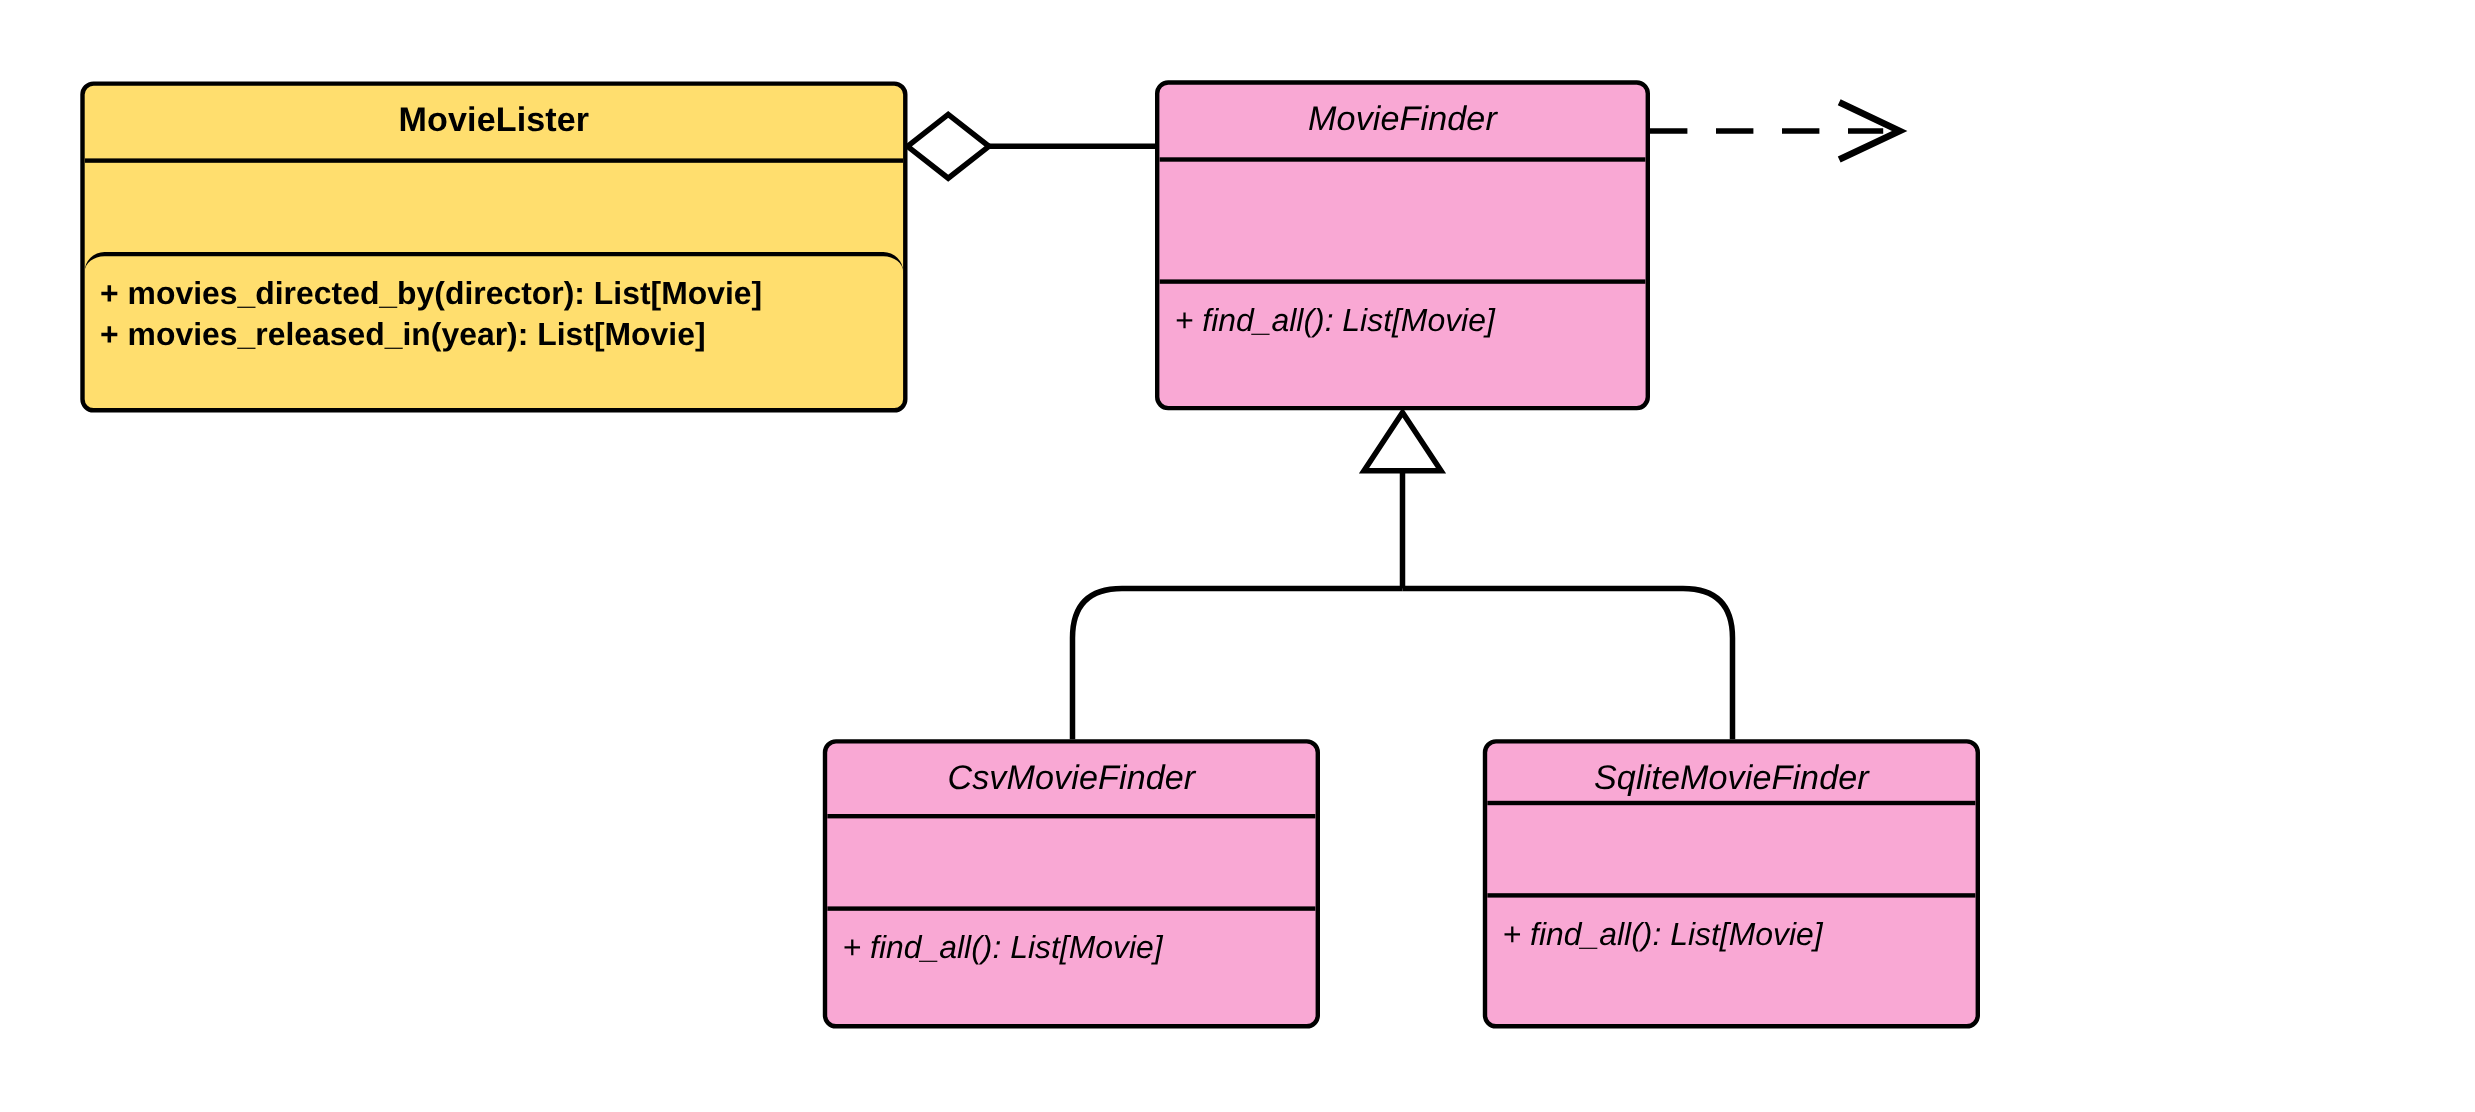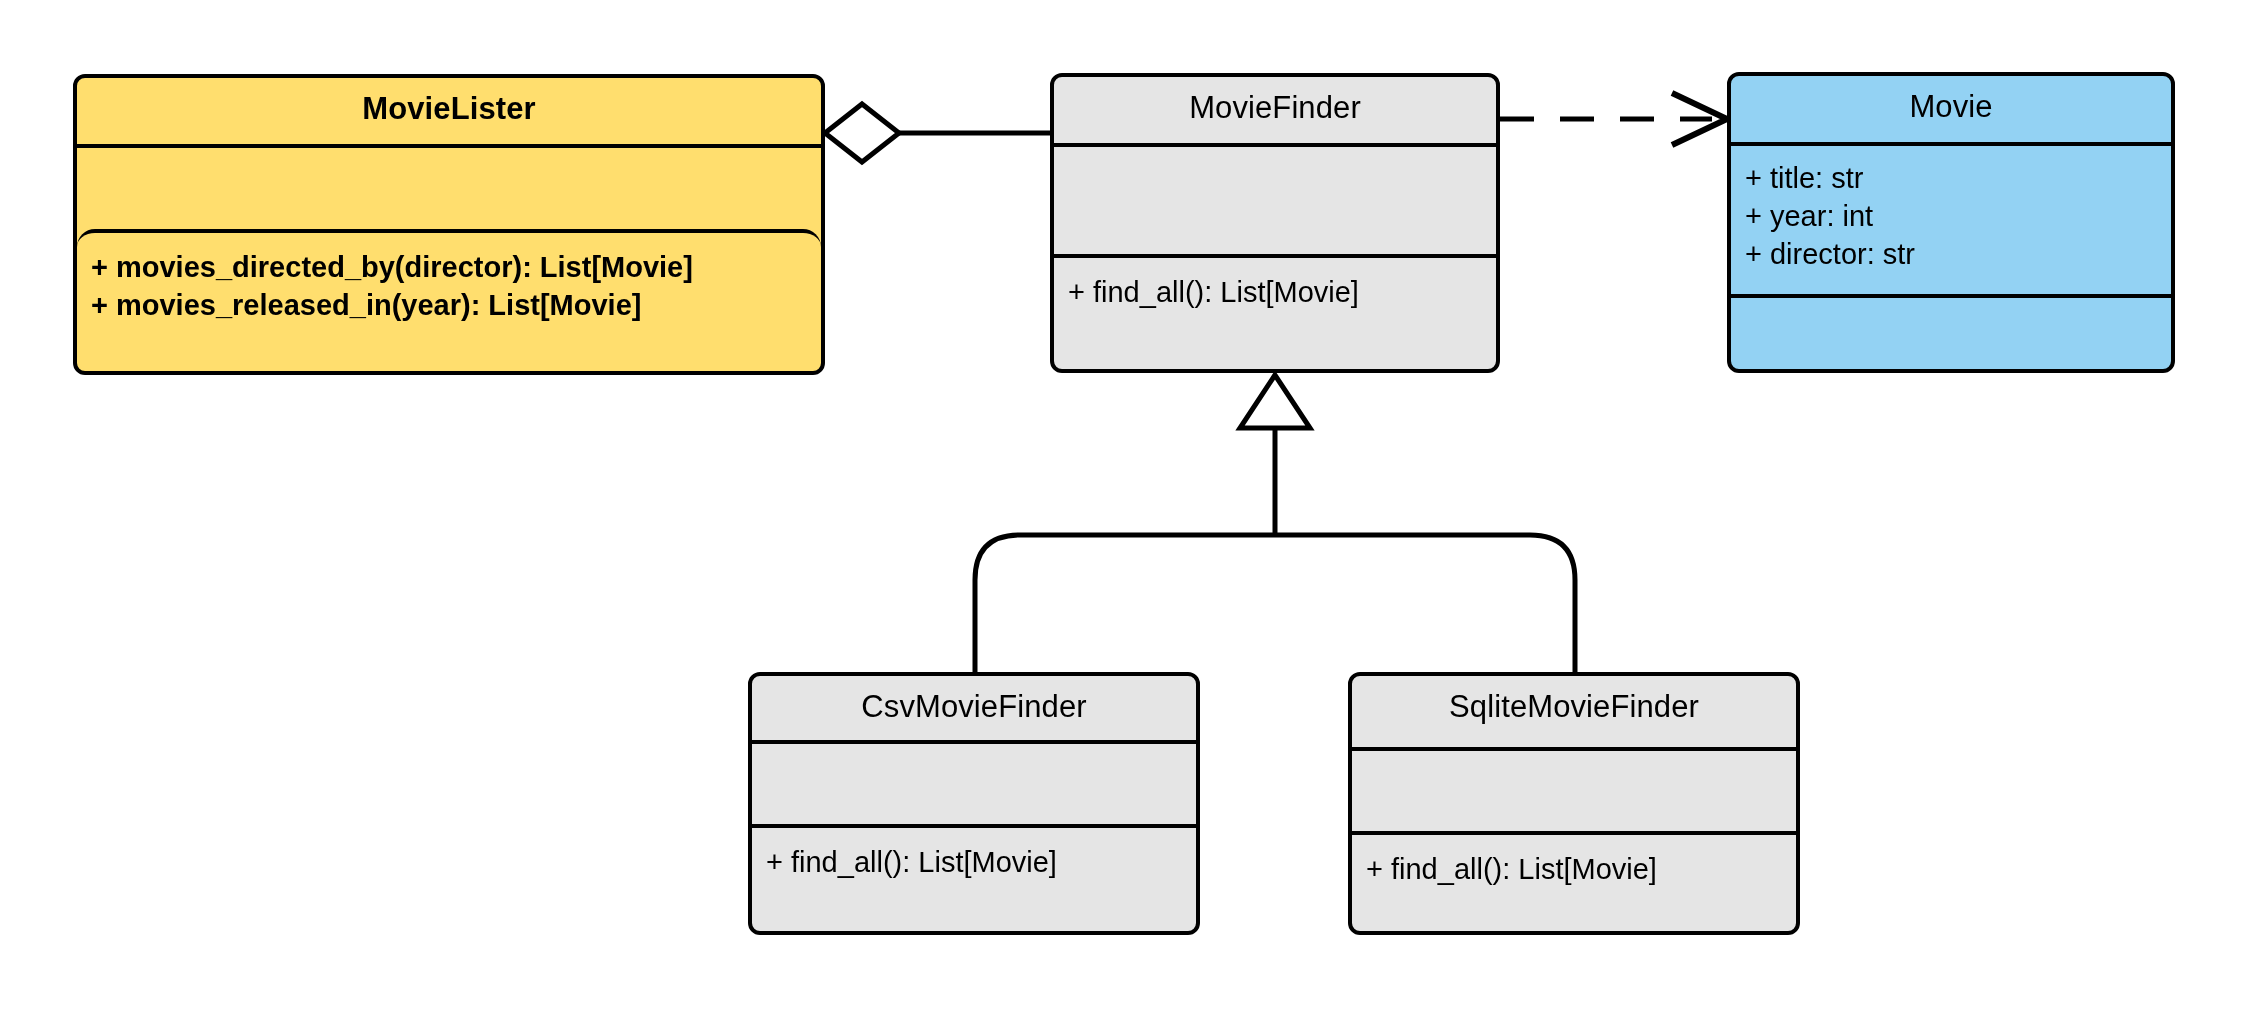--- a/index.html
+++ b/index.html
@@ -29,21 +29,21 @@
   .uml-class {
     position: absolute;
     box-sizing: border-box;
     border: 4px solid #000000;
     border-radius: 12px;
     display: flex;
     flex-direction: column;
     overflow: hidden;
   }
   .uml-class.fill-yellow { background: #FFDE6E; }
-  .uml-class.fill-green  { background: #e5e5e5; }
+  .uml-class.fill-green  { background: #f9a8d4; font-style: italic; }
   .uml-class.fill-blue   { background: #93D2F3; }
 
   .class-name {
     text-align: center;
     color: #000000;
     font-size: 31px;
     line-height: 1.1;
     padding: 14px 10px 0 10px;
     box-sizing: border-box;
     letter-spacing: 0.1px;
@@ -104,39 +104,30 @@
   </div>
 
   <div class="uml-class fill-green" style="left:1050px; top:73px; width:450px; height:300px;">
     <div class="class-name" style="height:66px;">MovieFinder</div>
     <div class="compartment attributes empty" style="height:111px;"></div>
     <div class="compartment operations" style="flex:1 1 auto;">
       <div class="member">+ find_all(): List[Movie]</div>
     </div>
   </div>
 
-  <div class="uml-class fill-blue" style="left:1727px; top:72px; width:448px; height:301px;">
-    <div class="class-name" style="height:66px;">Movie</div>
-    <div class="compartment attributes" style="height:152px;">
-      <div class="member">+ title: str</div>
-      <div class="member">+ year: int</div>
-      <div class="member">+ director: str</div>
-    </div>
-    <div class="compartment operations empty" style="flex:1 1 auto;"></div>
-  </div>
 
   <div class="uml-class fill-green" style="left:748px; top:672px; width:452px; height:263px;">
     <div class="class-name" style="height:64px;">CsvMovieFinder</div>
     <div class="compartment attributes empty" style="height:84px;"></div>
     <div class="compartment operations" style="flex:1 1 auto;">
       <div class="member">+ find_all(): List[Movie]</div>
     </div>
   </div>
 
   <div class="uml-class fill-green" style="left:1348px; top:672px; width:452px; height:263px;">
-    <div class="class-name" style="height:71px;">SqliteMovieFinder</div>
+    <div class="class-name" style="height:52px;">SqliteMovieFinder</div>
     <div class="compartment attributes empty" style="height:84px;"></div>
     <div class="compartment operations" style="flex:1 1 auto;">
       <div class="member">+ find_all(): List[Movie]</div>
     </div>
   </div>
 
 </div>
 
 </body></html>

